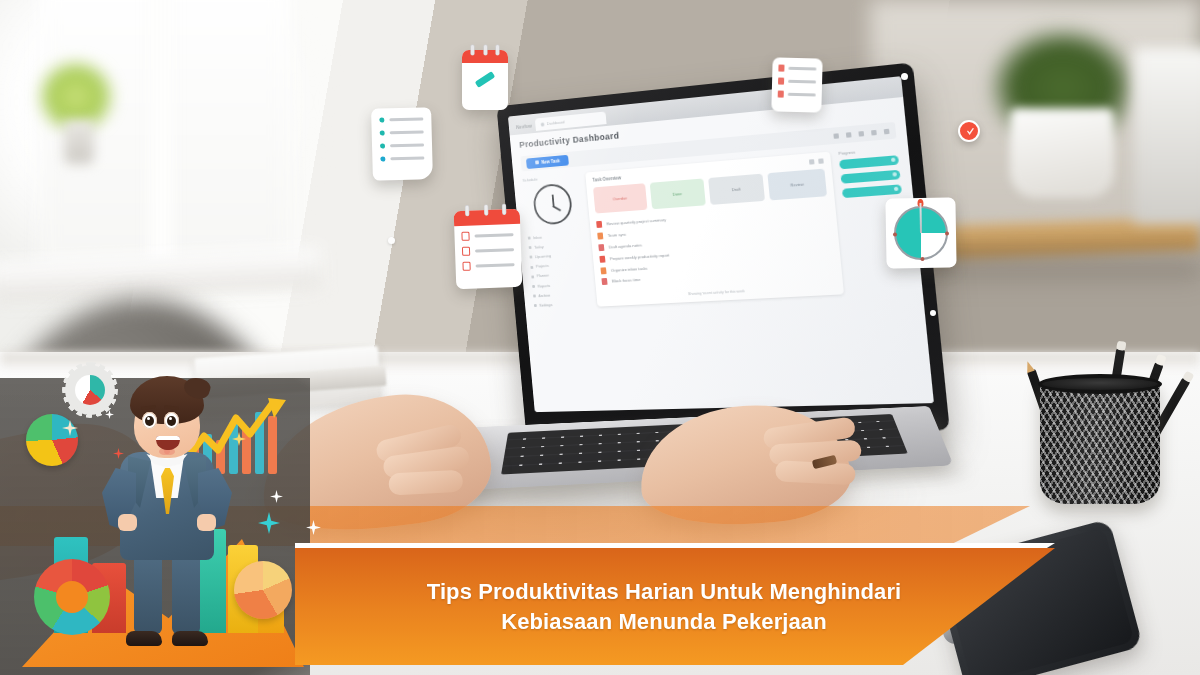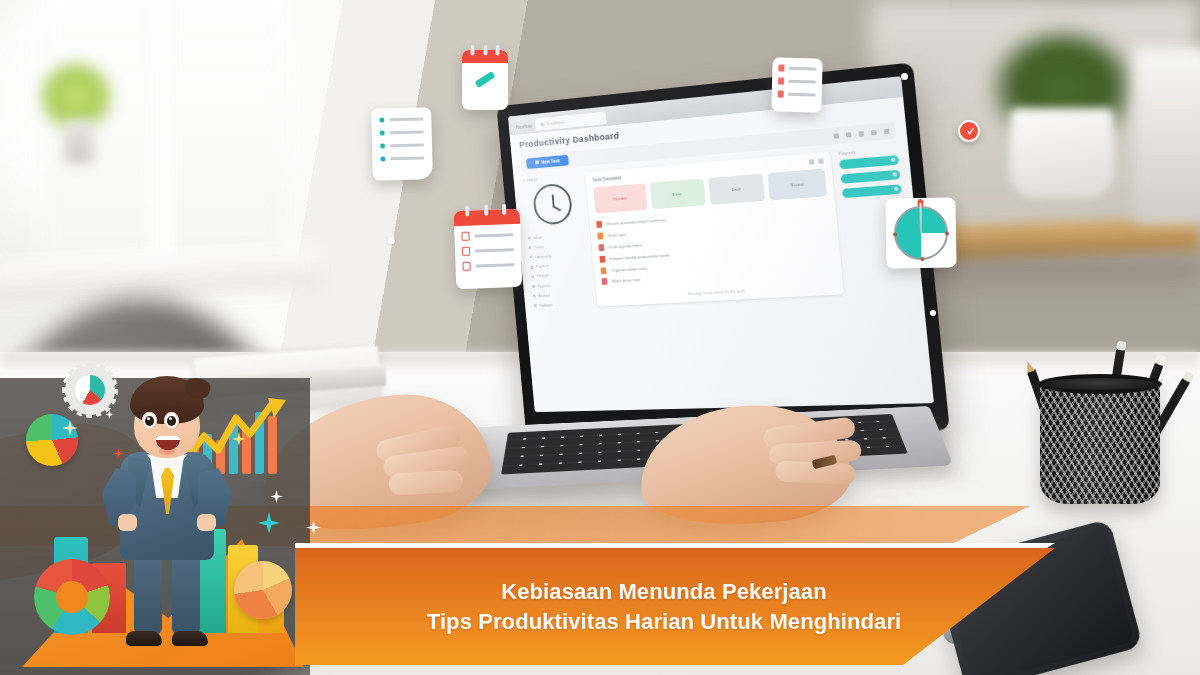--- a/index.html
+++ b/index.html
@@ -830,18 +830,18 @@
   <div class="spark sp sp2"></div>
   <div class="spark sp sp3"></div>
   <div class="spark sp sp4"></div>
   <div class="spark sp sp5"></div>
   <div class="spark sp sp6"></div>
   <div class="spark sp sp7"></div>
 
   <div class="band-rule"></div>
   <div class="banner">
     <div class="banner-title">
+      <span class="banner-line">Tips Produktivitas Harian Untuk Menghindari</span>
       <span class="banner-line">Kebiasaan Menunda Pekerjaan</span>
-      <span class="banner-line">Tips Produktivitas Harian Untuk Menghindari</span>
     </div>
   </div>
 
 </div>
 
 </body></html>

